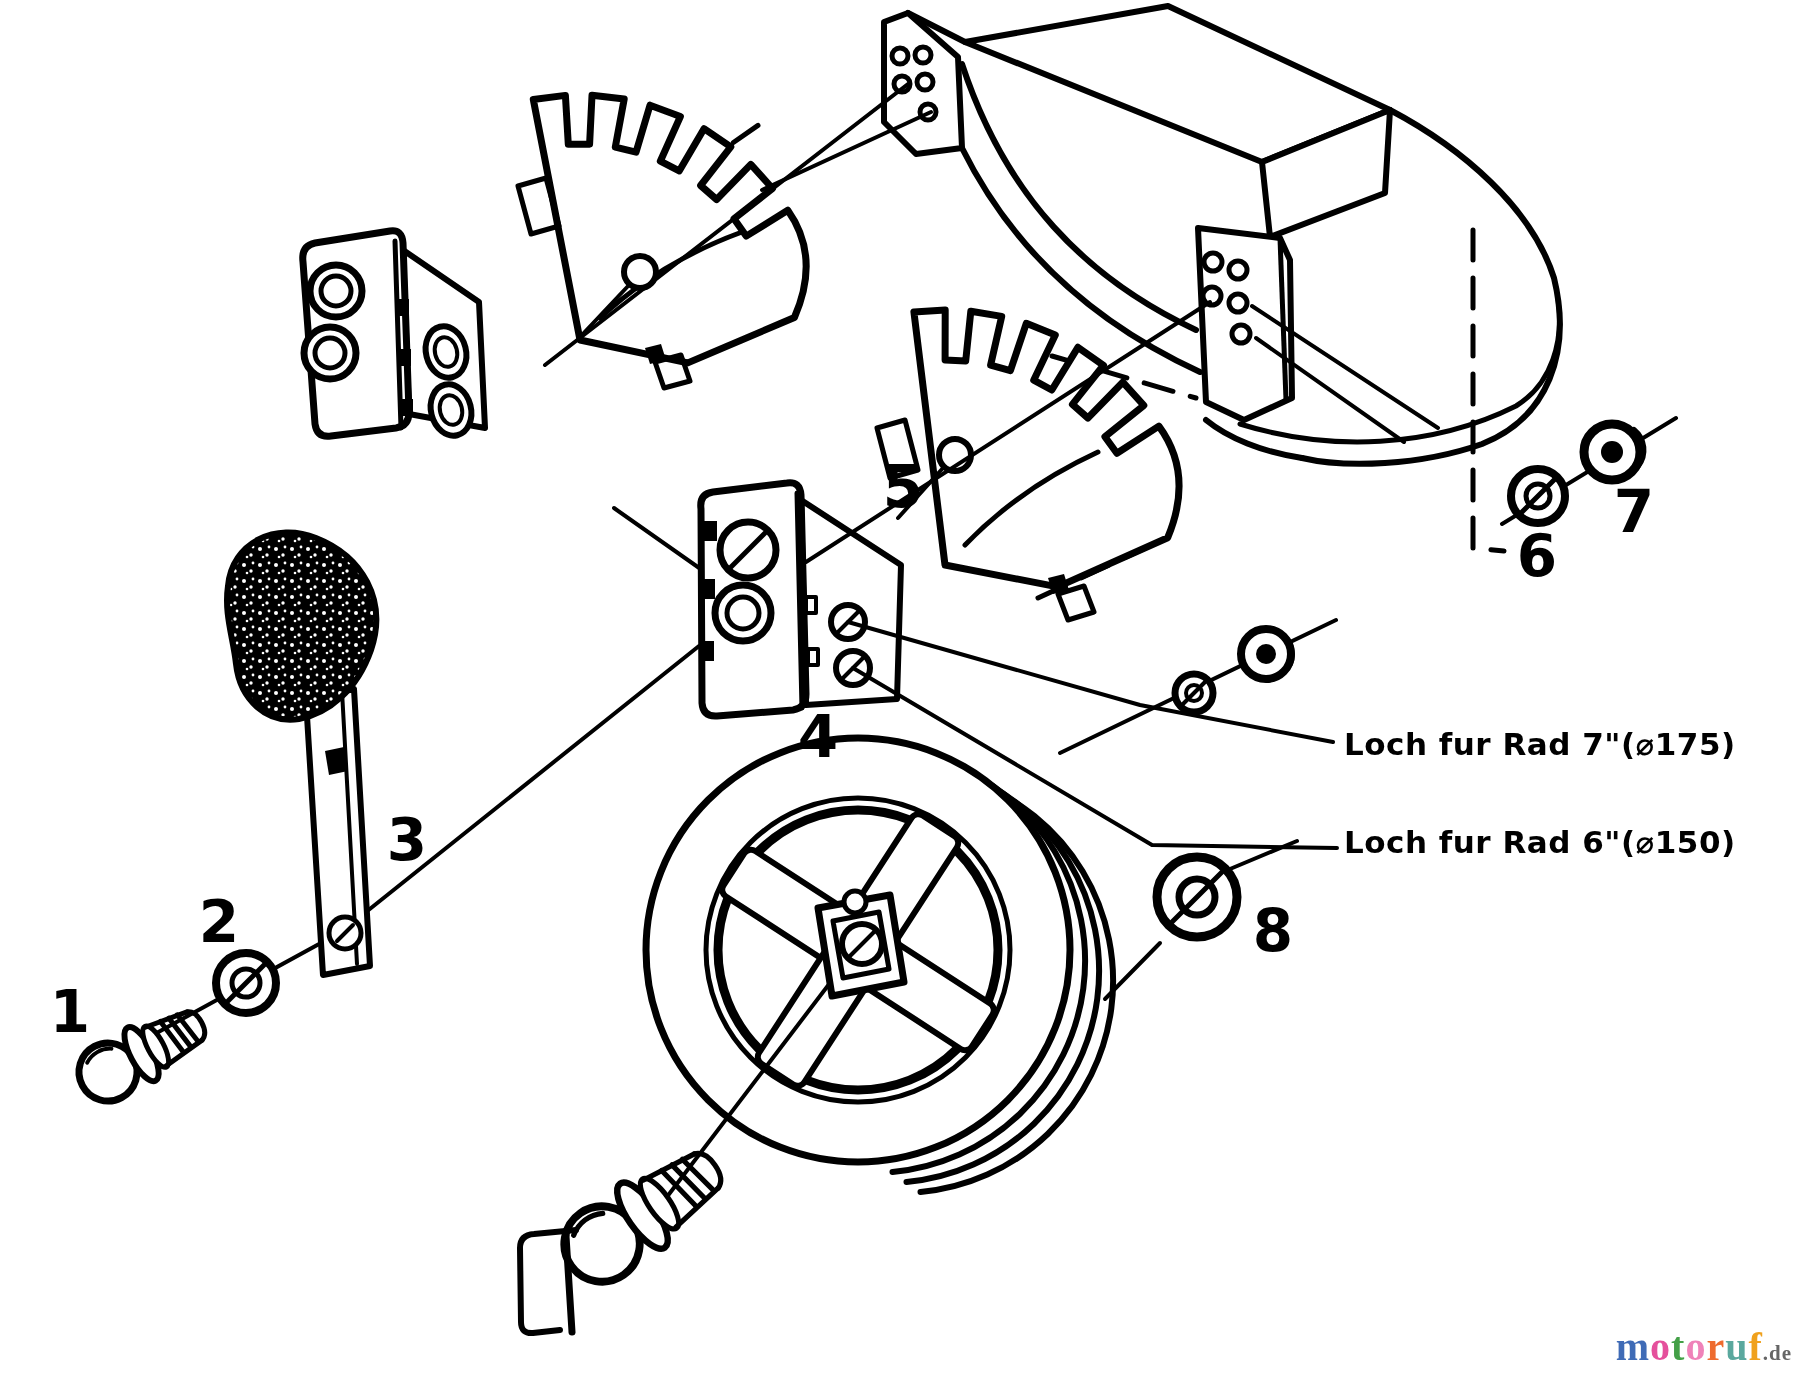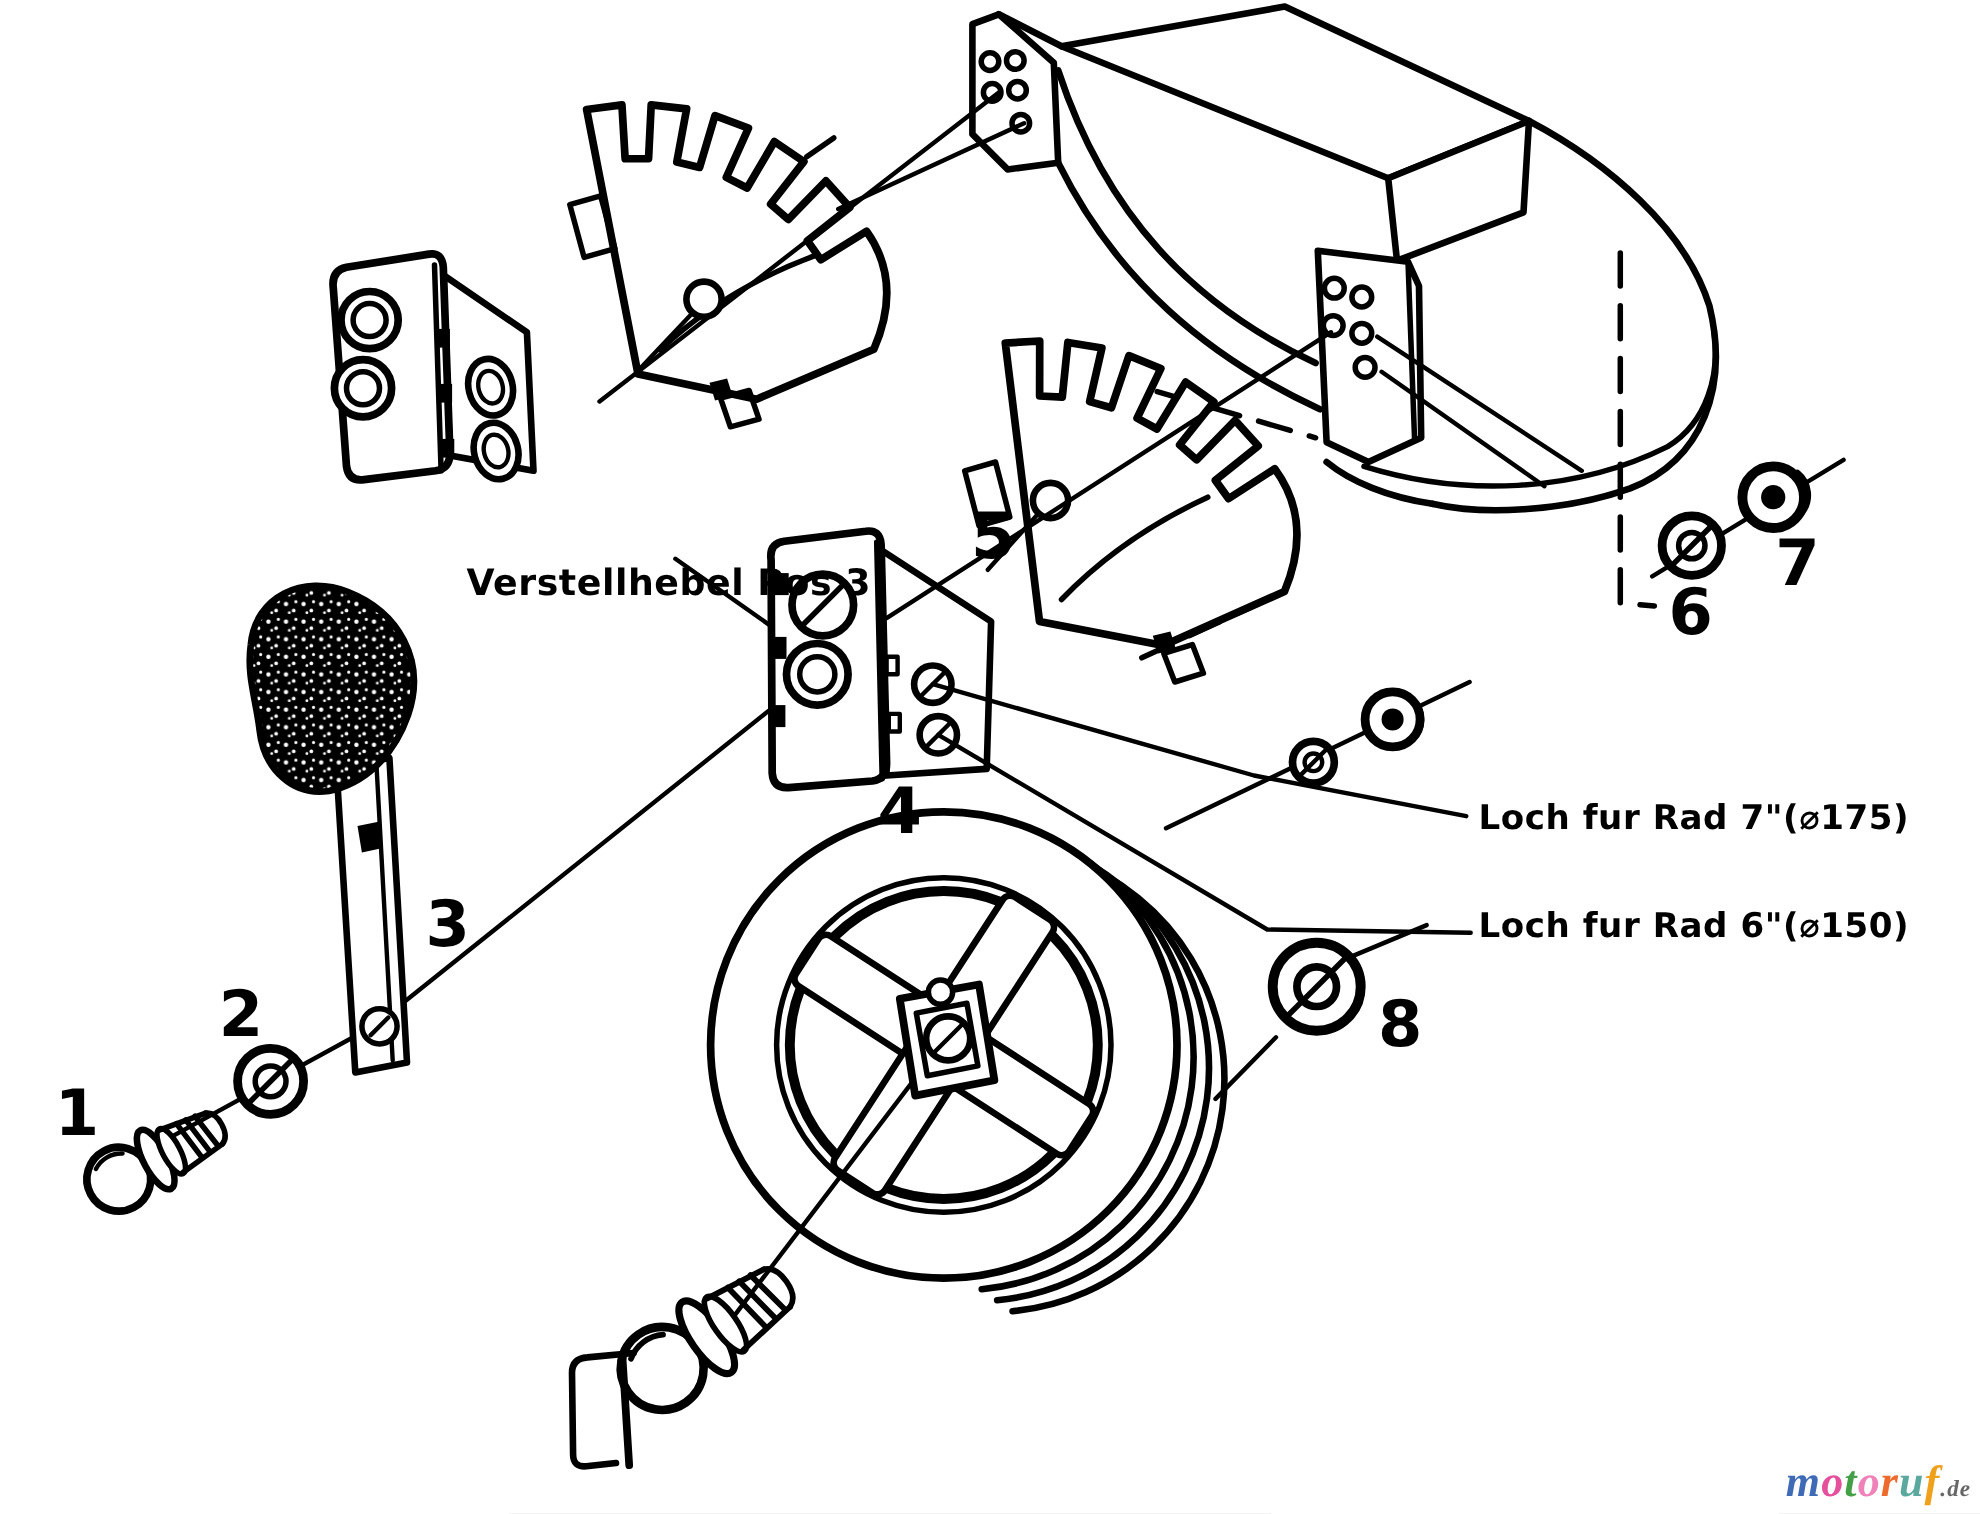--- a/index.html
+++ b/index.html
@@ -7,21 +7,21 @@
          font-family:"DejaVu Sans","Liberation Sans",sans-serif;}
   .stage svg{position:absolute;left:0;top:0;}
   
   #diagram path,#diagram circle,#diagram ellipse,#diagram rect,#diagram line{
       stroke:#000;fill:none;stroke-linecap:round;stroke-linejoin:round;}
   .txt{position:absolute;color:#000;white-space:nowrap;}
   .note{font-size:33px;font-weight:700;line-height:47px;letter-spacing:.5px;}
   .callout{font-size:31px;font-weight:700;letter-spacing:.5px;}
   .pnum{font-size:58px;font-weight:700;transform:translate(-50%,-50%);}
   .wordmark{position:absolute;right:8px;bottom:6px;font-family:"Liberation Serif","DejaVu Serif",serif;
-            font-weight:700;font-size:40px;letter-spacing:1px;font-style:italic;}
+            font-weight:700;font-size:40px;letter-spacing:1px;}
   .wordmark .sfx{font-size:21px;font-weight:700;}
 </style>
 </head>
 <body>
 
 <div class="stage">
 
 <svg id="diagram" width="1800" height="1376" viewBox="0 0 1800 1376">
   <defs>
     <pattern id="speckle" width="16" height="16" patternUnits="userSpaceOnUse">
@@ -227,21 +227,20 @@
     <path d="M-14,-18 A26 26 0 0 1 14,-19" stroke-width="4"></path>
     <ellipse cx="38" cy="0" rx="11" ry="30" stroke-width="6" style="fill:#fff"></ellipse>
     <ellipse cx="54" cy="0" rx="8" ry="23" stroke-width="5" style="fill:#fff"></ellipse>
     <path d="M54,-22 L98,-16 M54,22 L98,16" stroke-width="5"></path>
     <path d="M70,-20 L76,18 M79,-19 L85,17 M88,-18 L94,16" stroke-width="5"></path>
     <path d="M98,-16 Q106,-13 106,0 Q106,13 98,16" stroke-width="5"></path>
   </g>
 </svg>
 
 <div class="txt note" style="left:424px;top:506px;">
-  <div>Verstellhebel Pos 3</div>
 </div>
 
 <div class="txt callout" style="left:1344px;top:726px;">Loch fur Rad 7"(⌀175)</div>
 <div class="txt callout" style="left:1344px;top:824px;">Loch fur Rad 6"(⌀150)</div>
 
 <div class="txt pnum" style="left:70px;top:1012px;">1</div>
 <div class="txt pnum" style="left:219px;top:922px;">2</div>
 <div class="txt pnum" style="left:407px;top:840px;">3</div>
 <div class="txt pnum" style="left:818px;top:737px;">4</div>
 <div class="txt pnum" style="left:903px;top:487px;">5</div>

